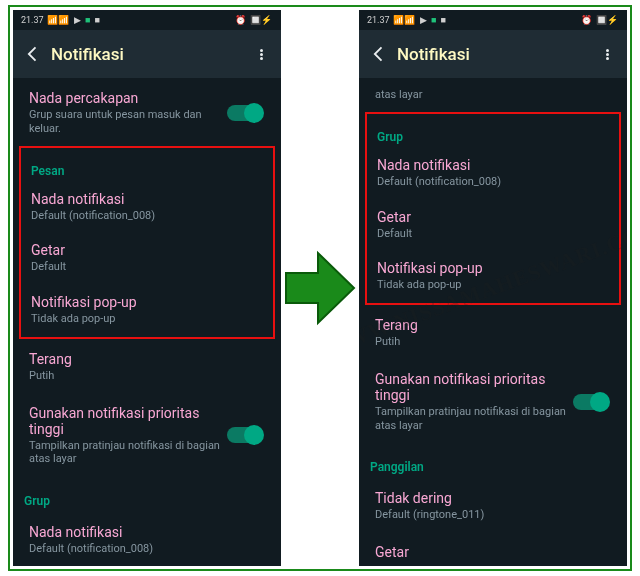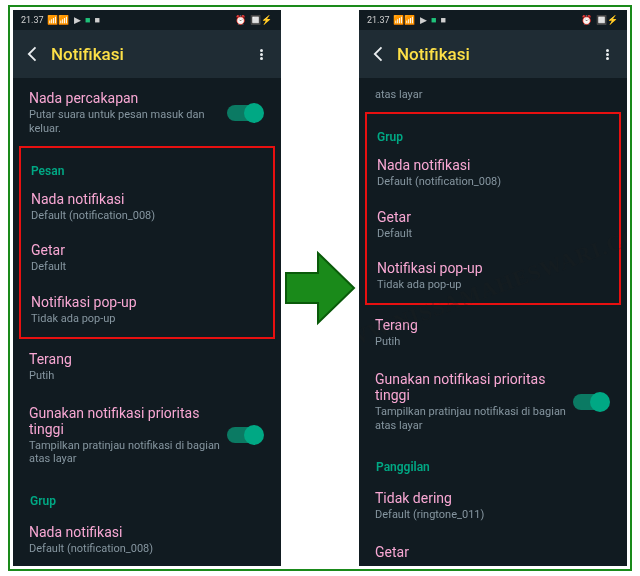--- a/index.html
+++ b/index.html
@@ -1,30 +1,30 @@
 <!DOCTYPE html>
 <html><head>
 <meta charset="utf-8">
 <style>
 body{margin:0;background:#fff;font-family:-apple-system,Roboto,Arial,sans-serif;display:flex;align-items:center;justify-content:center;height:576px}
 .wrap{display:flex;align-items:center;gap:0;border:2px solid #1a8a1a;padding:3px;background:#fff}
 .phone{width:268px;height:556px;background:#111b21;overflow:hidden;position:relative;display:flex;flex-direction:column}
 .statusbar{height:20px;display:flex;align-items:center;justify-content:space-between;padding:0 8px;font-size:9px;color:#d0d0d0;background:#111b21}
 .sb-left,.sb-right{display:flex;align-items:center;gap:4px}
 .sb-right span{font-size:9px}
-.appbar{height:48px;display:flex;align-items:center;padding:0 6px;background:#1f2c34;color:#fde047}
+.appbar{height:48px;display:flex;align-items:center;padding:0 6px;background:#1f2c34;color:#fef9c3}
 .back{width:28px;height:28px;display:flex;align-items:center;justify-content:center;color:#e9edef}
 .title{flex:1;font-size:17px;font-weight:500;margin-left:4px}
 .menu{width:28px;height:28px;display:flex;align-items:center;justify-content:center}
 .dot{width:3px;height:3px;background:#e9edef;border-radius:50%;margin:1px 0}
 .content{flex:1;overflow:hidden;position:relative}
 .row{padding:12px 16px 10px}
 .row-title{color:#f9a8d4;font-size:14px;margin-bottom:2px}
 .row-sub{color:#8696a0;font-size:11px;line-height:1.25}
-.section{color:#00a884;font-size:12px;font-weight:600;padding:18px 17px 4px}
+.section{color:#00a884;font-size:12px;font-weight:600;padding:18px 11px 4px}
 .toggle-row{display:flex;align-items:center}
 .toggle-row .txt{flex:1}
 .switch{width:34px;height:16px;border-radius:10px;position:relative;margin-right:4px}
 .switch.on{background:#0b7a63}
 .switch.on:after{content:"";position:absolute;right:-3px;top:-2px;width:20px;height:20px;border-radius:50%;background:#00a884}
 .redbox{border:2px solid #e81010;margin:0 6px;padding:2px 0}
 .redbox .row{padding:11px 10px 9px}
 .redbox .section{padding:14px 10px 2px}
 .arrow{width:78px;height:90px;display:flex;align-items:center;justify-content:center}
 .watermark{position:absolute;left:50%;top:50%;transform:translate(-50%,-50%) rotate(-20deg);font-size:22px;font-weight:700;color:rgba(34,34,34,0.22);letter-spacing:1px;white-space:nowrap;pointer-events:none;font-family:Georgia,serif}
@@ -63,21 +63,21 @@
             <div class="dot"></div>
             <div class="dot"></div>
             <div class="dot"></div>
           </div>
         </div>
   </div>
   <div class="content">
    <div class="row toggle-row">
     <div class="txt">
             <div class="row-title">Nada percakapan</div>
-            <div class="row-sub">Putar suara untuk pesan masuk dan keluar.</div>
+            <div class="row-sub">Grup suara untuk pesan masuk dan keluar.</div>
           </div>
     <div class="switch on"></div>
    </div>
    <div class="redbox">
     <div class="section">Pesan</div>
     <div class="row">
             <div class="row-title">Nada notifikasi</div>
             <div class="row-sub">Default (notification_008)</div>
           </div>
     <div class="row">

